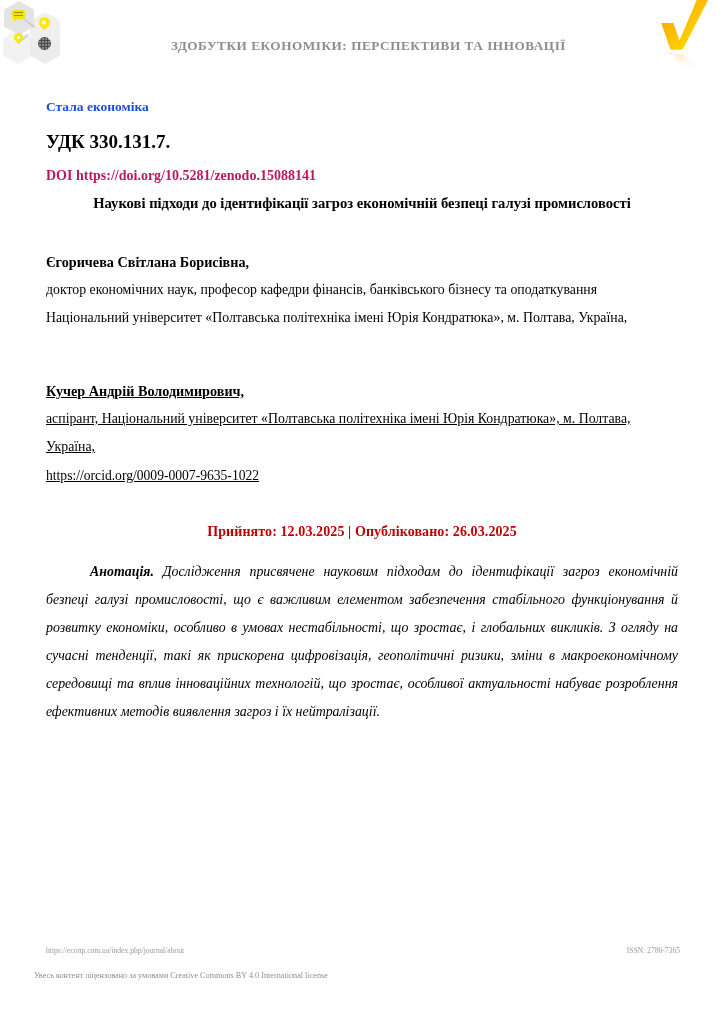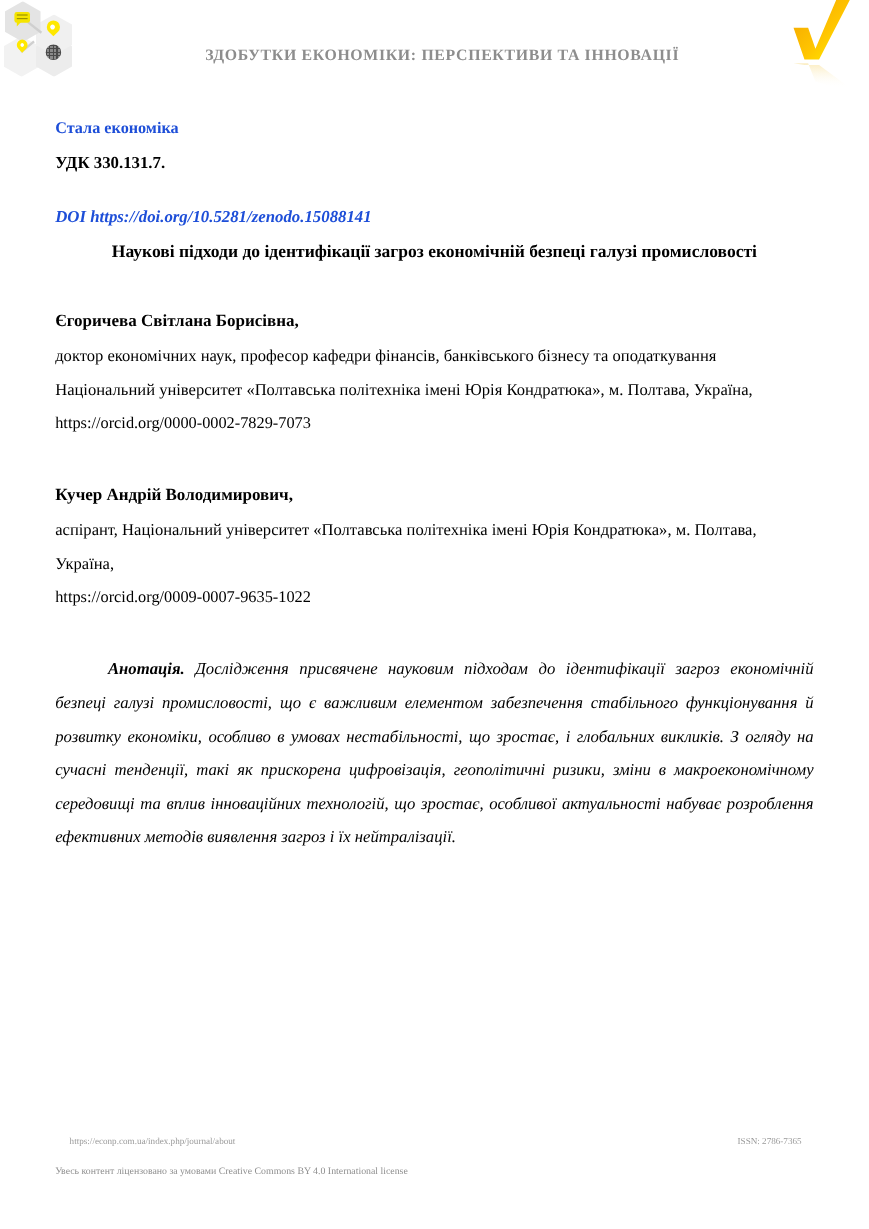--- a/index.html
+++ b/index.html
@@ -138,33 +138,33 @@
   .content {
     padding: 0 46px;
   }
 
   .meta-line {
     font-size: 13.5px;
     font-weight: bold;
     line-height: 1.9;
   }
   .meta-line.section { color: #1d4ed8; margin-top: 16px; }
-  .meta-line.udk { color: #000000; margin-top: 4px; font-size: 14px; }
-  .meta-line.doi { color: #1d4ed8; margin-top: 19px; font-size: 14px; font-style: italic; }
+  .meta-line.udk { color: #000000; margin-top: 4px; font-size: 19px; }
+  .meta-line.doi { color: #be185d; margin-top: 3px; font-size: 14px; }
 
   .article-title {
     text-align: center;
     font-size: 14.6px;
     font-weight: bold;
     line-height: 1.95;
     padding: 0 26px;
   }
 
   .author-block { margin-top: 30px; text-align: left; }
-  .author-block.second { margin-top: 32px; }
+  .author-block.second { margin-top: 44px; text-decoration: underline; }
   .author-name {
     font-size: 14.2px;
     font-weight: bold;
     line-height: 2.0;
   }
   .author-affil {
     font-size: 13.8px;
     line-height: 2.05;
   }
   .author-orcid {
@@ -175,39 +175,39 @@
   .pub-dates {
     margin-top: 34px;
     text-align: center;
     color: #c00000;
     font-weight: bold;
     font-size: 14px;
     letter-spacing: 0.1px;
   }
 
   .abstract {
-    margin-top: 33px;
+    margin-top: 18px;
     font-style: italic;
     font-size: 13.9px;
     line-height: 2.02;
     text-align: justify;
     text-indent: 44px;
   }
   .abstract b {
     font-style: italic;
     font-weight: bold;
   }
 
   
   .footer {
     position: absolute;
     left: 0;
     right: 0;
     bottom: 44px;
-    padding: 0 46px;
+    padding: 0 34px;
     box-sizing: border-box;
     color: #9a9a9a;
     margin-top: 32px;
   }
   .footer-row {
     display: flex;
     justify-content: space-between;
     align-items: baseline;
     font-size: 7.6px;
     padding: 0 10px 0 12px;
@@ -269,29 +269,29 @@
 
     <div class="meta-line udk">УДК 330.131.7.</div>
 
     <div class="meta-line doi">DOI https://doi.org/10.5281/zenodo.15088141</div>
 
     <div class="article-title">Наукові підходи до ідентифікації загроз економічній безпеці галузі промисловості</div>
 
     <div class="author-block">
       <div class="author-name">Єгоричева Світлана Борисівна,</div>
       <div class="author-affil">доктор економічних наук, професор кафедри фінансів, банківського бізнесу та оподаткування Національний університет «Полтавська політехніка імені Юрія Кондратюка», м. Полтава, Україна,</div>
-      <div class="author-orcid">https://orcid.org/0000-0002-7829-7073</div>
     </div>
 
     <div class="author-block second">
       <div class="author-name">Кучер Андрій Володимирович,</div>
       <div class="author-affil">аспірант, Національний університет «Полтавська політехніка імені Юрія Кондратюка», м. Полтава, Україна,</div>
       <div class="author-orcid">https://orcid.org/0009-0007-9635-1022</div>
     </div>
 
+    <div class="pub-dates">Прийнято: 12.03.2025 | Опубліковано: 26.03.2025</div>
 
     <div class="abstract">
       <b>Анотація.</b><span> Дослідження присвячене науковим підходам до ідентифікації загроз економічній безпеці галузі промисловості, що є важливим елементом забезпечення стабільного функціонування й розвитку економіки, особливо в умовах нестабільності, що зростає, і глобальних викликів. З огляду на сучасні тенденції, такі як прискорена цифровізація, геополітичні ризики, зміни в макроекономічному середовищі та вплив інноваційних технологій, що зростає, особливої актуальності набуває розроблення ефективних методів виявлення загроз і їх нейтралізації.</span>
     </div>
   </div>
 
   <div class="footer">
     <div class="footer-row">
       <span>https://econp.com.ua/index.php/journal/about</span>
       <span>ISSN: 2786-7365</span>

